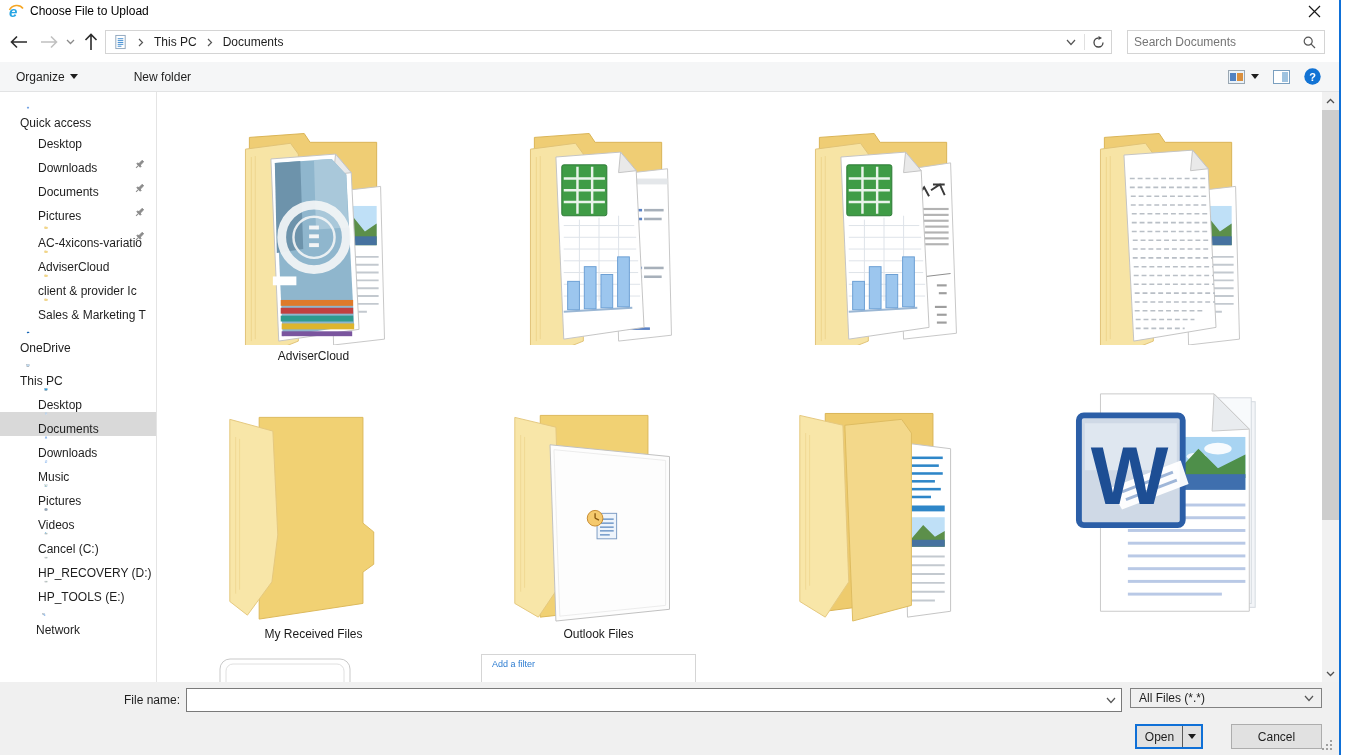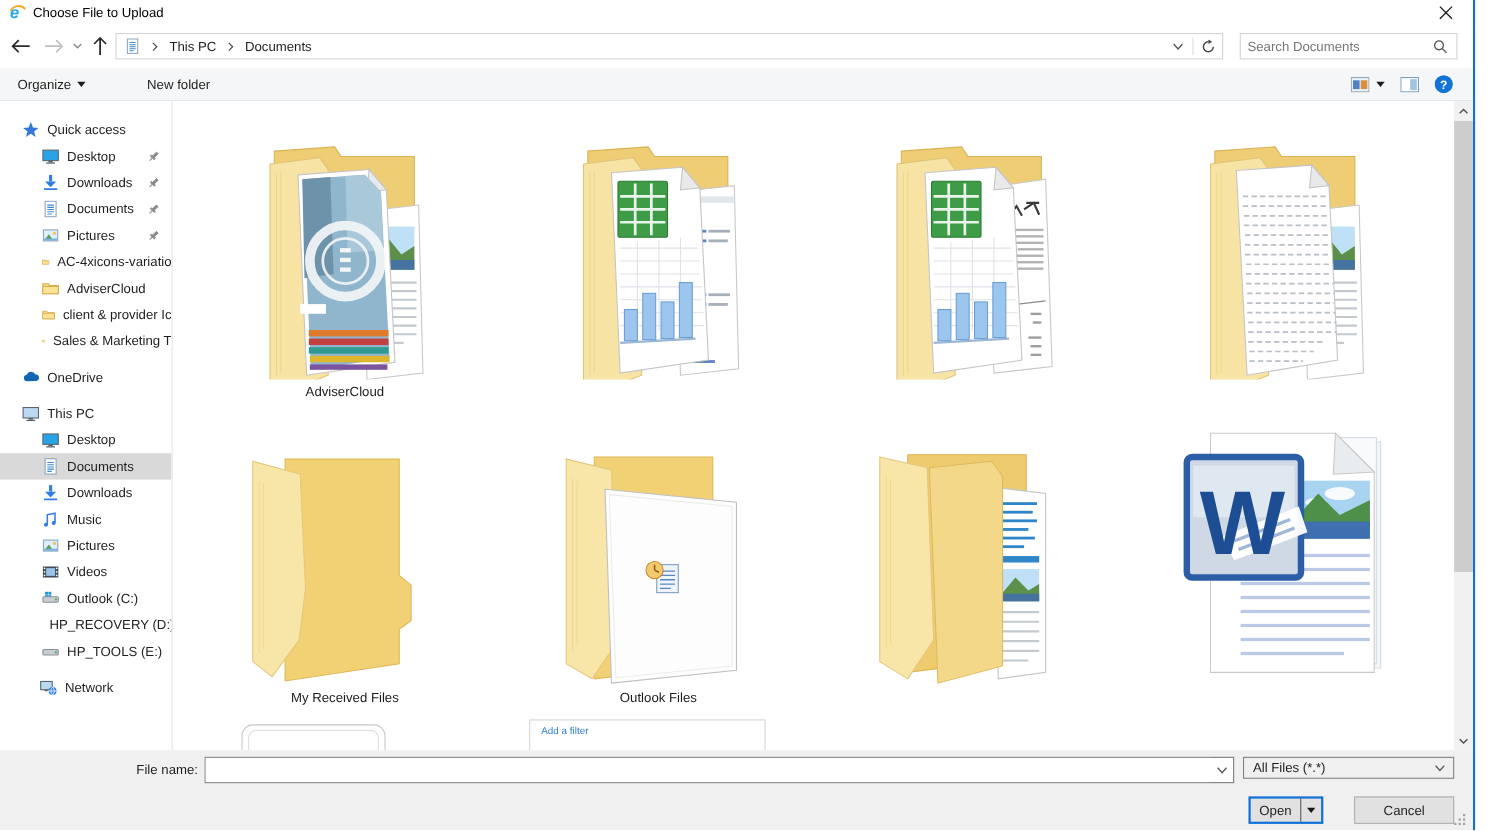--- a/index.html
+++ b/index.html
@@ -31,21 +31,21 @@
   
   .toolbar { position:relative; height:30px; background:#f5f6f7; border-bottom:1px solid #e2e3e4; display:flex; align-items:center; }
   .tool-item { display:flex; align-items:center; gap:5px; padding:0 10px; height:100%; }
   .tool-item.organize { margin-left:6px; }
   .tool-item.newfolder { margin-left:36px; }
   .toolbar .right { margin-left:auto; display:flex; align-items:center; gap:14px; padding-right:18px; }
 
   
   .bodyrow { position:relative; height:590px; display:flex; }
   .sidebar { width:156px; background:#fff; padding-top:14px; overflow:hidden; flex:none; }
-  .side-row { height:24px; display:flex; align-items:center; gap:7px; padding-left:24px; cursor:default; white-space:nowrap; }
+  .side-row { height:24px; display:flex; gap:7px; padding-left:24px; cursor:default; white-space:nowrap;flex-direction:column; }
   .side-row.child { padding-left:38px; }
   .side-row.selected { background:#d9d9d9; }
   .side-row .pin { margin-left:auto; margin-right:10px; flex:none; }
   .side-gap { height:9px; }
   .content { position:relative; flex:1; background:#fff; border-left:1px solid #e4e4e4; overflow:hidden; }
   .grid { position:absolute; left:14px; top:18px; display:grid; grid-template-columns:repeat(4,285px); grid-auto-rows:278px; }
   .tile { display:flex; flex-direction:column; align-items:center; }
   .tile svg.thumb { display:block; width:200px; height:235px; }
   .tile .tlabel { margin-top:4px; font-size:12px; color:#1b1b1b; text-align:center; max-width:260px; }
   .partial-stack { position:absolute; left:62px; top:566px; }
@@ -365,21 +365,21 @@
         <svg width="16" height="16" viewBox="0 0 16 16">
               <rect x="1" y="6.5" width="14" height="5" rx="1" fill="#c9ced4" stroke="#8b9096"></rect>
               <circle cx="12.8" cy="9" r="1" fill="#3fae49"></circle>
               <g fill="#1e90d6">
                 <rect x="3" y="2" width="2.6" height="2.6"></rect>
                 <rect x="6" y="2" width="2.6" height="2.6"></rect>
                 <rect x="3" y="5" width="2.6" height="1.2"></rect>
                 <rect x="6" y="5" width="2.6" height="1.2"></rect>
               </g>
             </svg>
-        <span>Outlook (C:)</span>
+        <span>Cancel (C:)</span>
       </div>
       <div class="side-row child">
         <svg width="16" height="16" viewBox="0 0 16 16">
               <rect x="1" y="6.5" width="14" height="5" rx="1" fill="#c9ced4" stroke="#8b9096"></rect>
               <circle cx="12.8" cy="9" r="1" fill="#3fae49"></circle>
             </svg>
         <span>HP_RECOVERY (D:)</span>
       </div>
       <div class="side-row child">
         <svg width="16" height="16" viewBox="0 0 16 16">

